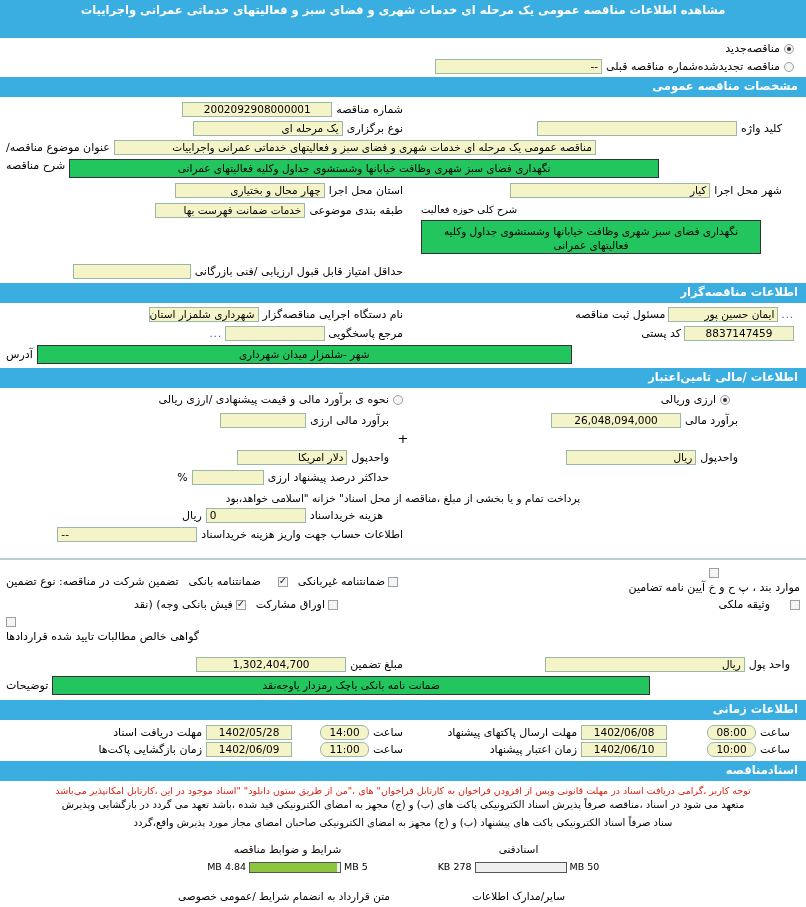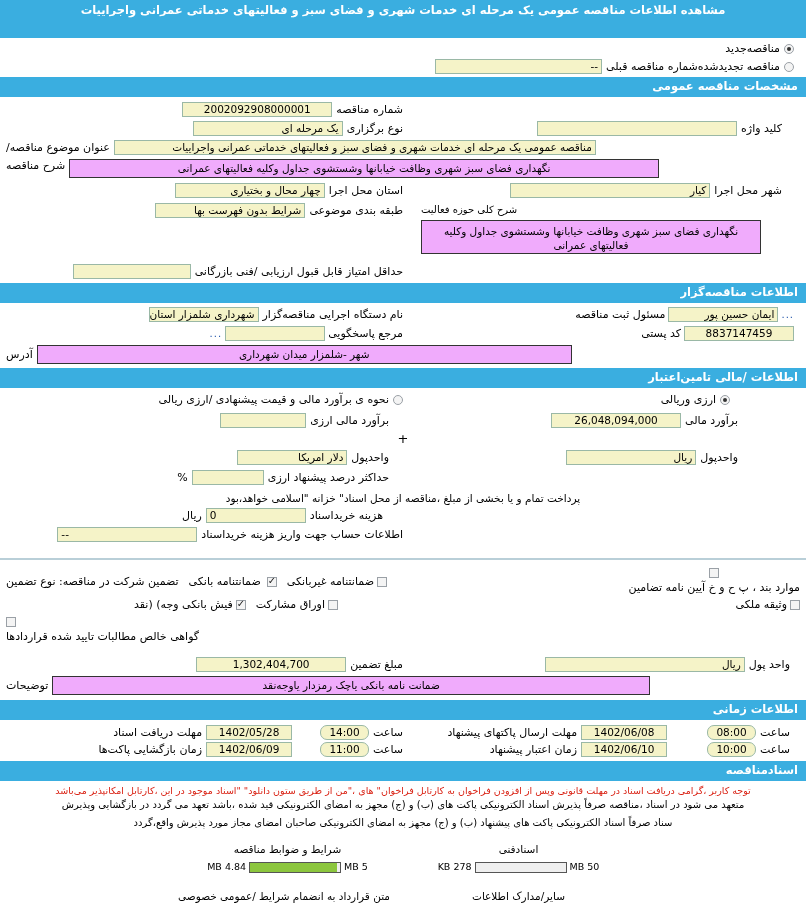--- a/index.html
+++ b/index.html
@@ -74,21 +74,21 @@
   .fld.w100 { width: 100px; }
   .fld.w110 { width: 110px; }
   .fld.w118 { width: 118px; }
   .fld.w130 { width: 130px; }
   .fld.w140 { width: 140px; }
   .fld.w150 { width: 150px; }
   .fld.w200 { width: 200px; }
 
   
   .box {
-    background: #f0abfc;
+    background: #22c55e;
     border: 1px solid #333333;
     font-size: 10.5px;
     padding: 3px 6px;
     line-height: 14px;
     text-align: center;
     overflow: hidden;
   }
   .box.h34 { height: 34px; }
   .box.h20 { height: 19px; line-height: 13px; padding: 2px 6px; }
 
@@ -267,21 +267,21 @@
     <span class="fld w150 tr">چهار محال و بختیاری</span>
   </span>
 </div>
 
 <div style="display:flex;padding:2px 6px;">
   <span style="width:50%;display:flex;justify-content:flex-end;align-items:flex-start;gap:4px;padding-left:18px;">
     <span class="lbl sm">شرح کلی حوزه فعالیت</span>
   </span>
   <span style="width:50%;display:flex;justify-content:flex-start;align-items:center;gap:4px;">
     <span class="lbl">طبقه بندی موضوعی</span>
-    <span class="fld w150 tr">شرایط بدون فهرست بها</span>
+    <span class="fld w150 tr">خدمات ضمانت فهرست بها</span>
   </span>
 </div>
 
 <div style="display:flex;padding:0 6px 2px 6px;">
   <span style="width:50%;display:flex;justify-content:flex-end;padding-left:18px;">
     <span class="box h34" style="width:340px;">نگهداری  فضای سبز شهری وظافت  خیابانها  وشستشوی جداول وکلیه فعالیتهای عمرانی</span>
   </span>
   <span style="width:50%"></span>
 </div>
 
@@ -394,29 +394,29 @@
 
 <div style="display:flex;align-items:center;justify-content:flex-end;gap:10px;padding:8px 6px 2px 6px;">
   <span style="display:flex;align-items:center;gap:3px;margin-left:auto;margin-right:0;flex-direction:column;">
     <span class="chk"></span>
     <span class="lbl">موارد  بند ، پ ح و خ آیین نامه تضامین</span>
   </span>
   <span style="display:flex;align-items:center;gap:3px;">
     <span class="chk"></span>
     <span class="lbl">ضمانتنامه  غیربانکی</span>
   </span>
-  <span style="display:flex;align-items:center;gap:6px;">
+  <span style="display:flex;align-items:center;gap:17px;">
     <span class="chk on"></span>
     <span class="lbl">ضمانتنامه بانکی</span>
   </span>
   <span class="lbl">تضمین شرکت در مناقصه:   نوع    تضمین</span>
 </div>
 
 <div style="display:flex;align-items:center;justify-content:flex-end;gap:10px;padding:1px 6px;">
-  <span style="display:flex;align-items:center;gap:3px;margin-left:auto;margin-right:0;">
+  <span style="display:flex;align-items:center;gap:20px;margin-left:auto;margin-right:0;">
     <span class="chk"></span>
     <span class="lbl">وثیقه ملکی</span>
   </span>
   <span style="display:flex;align-items:center;gap:3px;">
     <span class="chk"></span>
     <span class="lbl">اوراق  مشارکت</span>
   </span>
   <span style="display:flex;align-items:center;gap:3px;">
     <span class="chk on"></span>
     <span class="lbl">فیش  بانکی وجه) (نقد</span>

